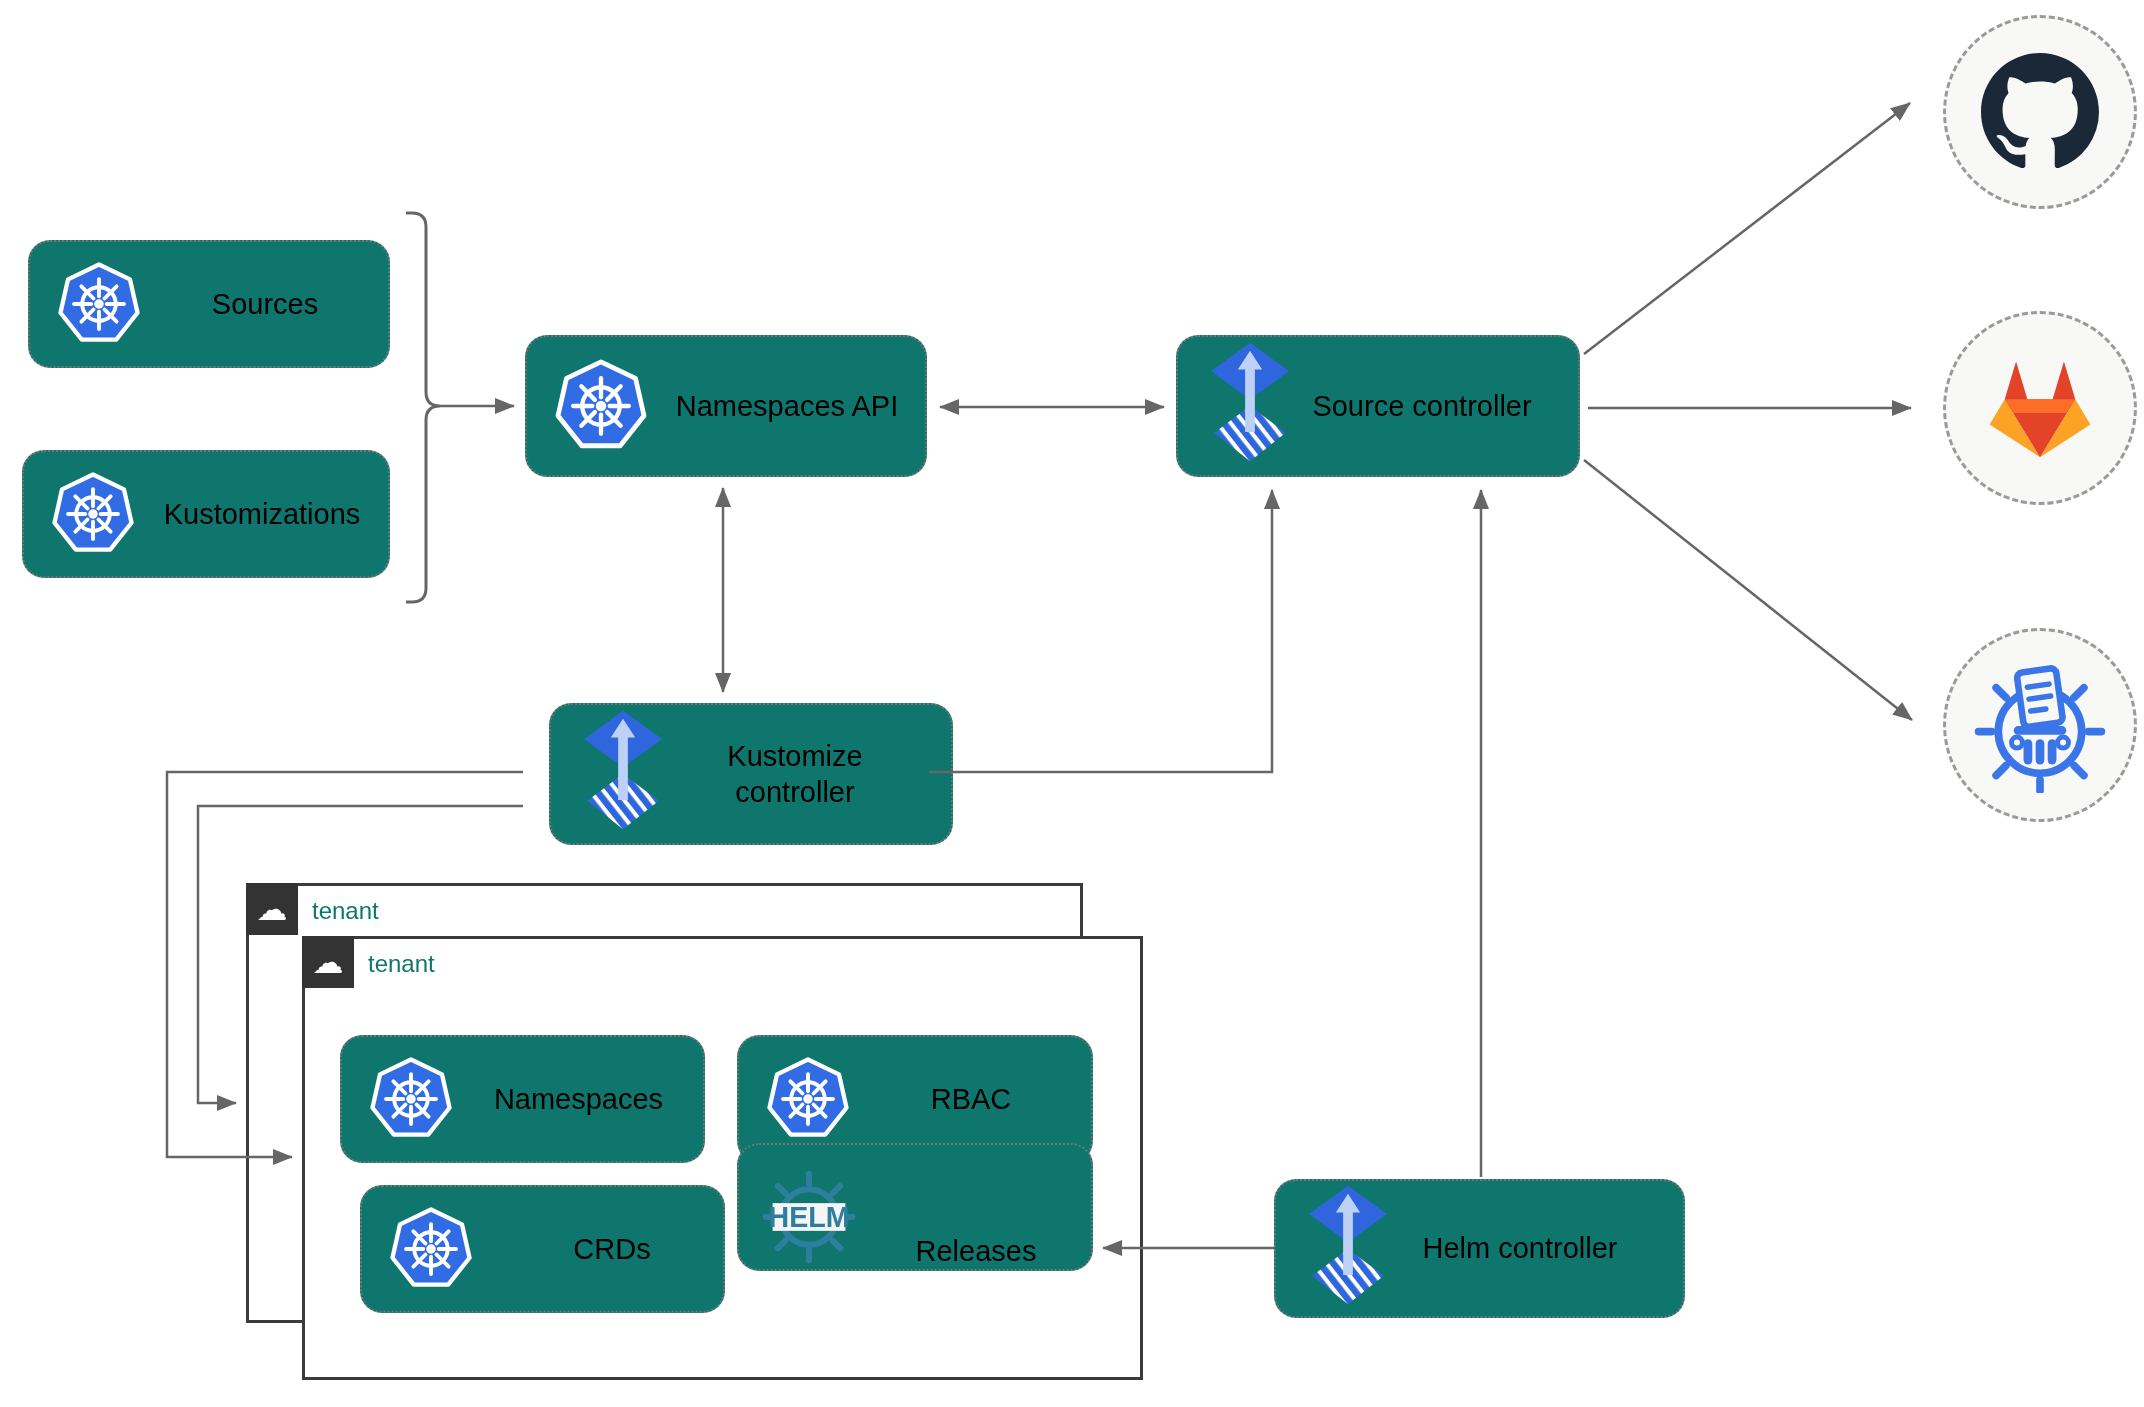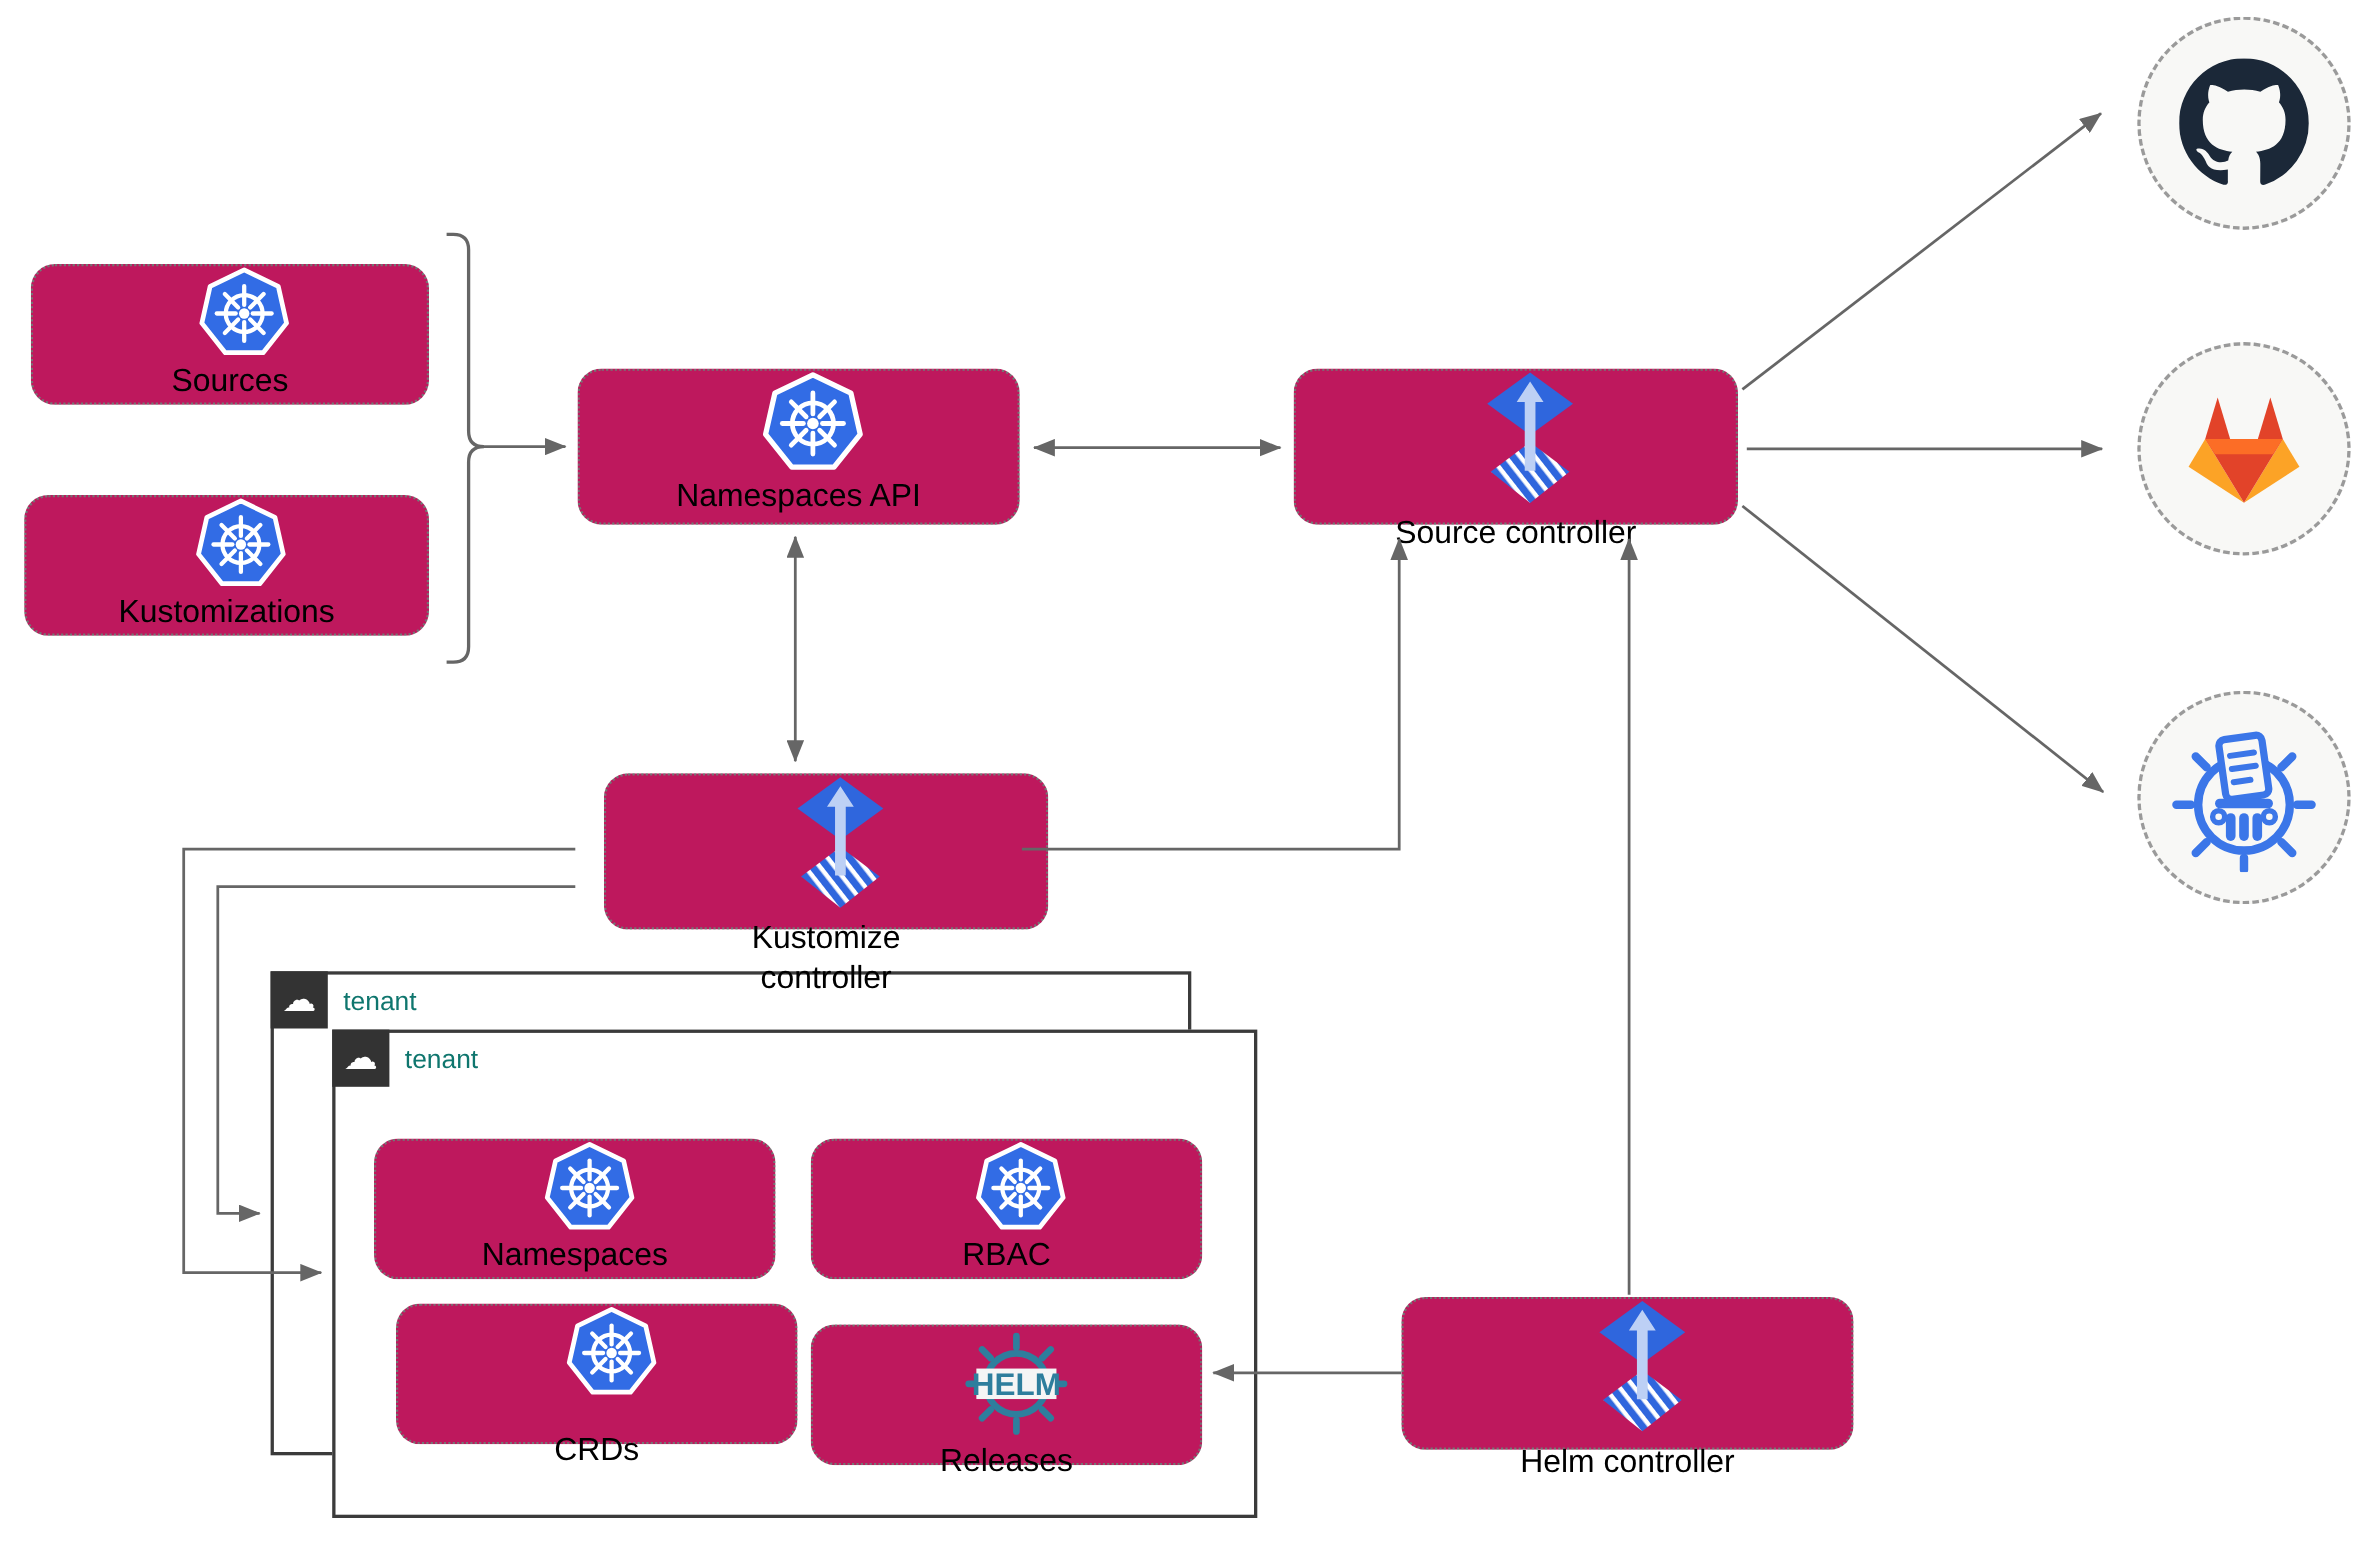--- a/index.html
+++ b/index.html
@@ -1,21 +1,21 @@
 <!DOCTYPE html>
 <html><head>
 <meta charset="utf-8">
 <style>
   html,body{margin:0;padding:0;background:#ffffff;}
   .canvas{position:relative;width:2144px;height:1407px;background:#ffffff;
           font-family:"Liberation Sans",sans-serif;overflow:hidden;}
 
   
-  .node{position:absolute;display:flex;align-items:center;background:#be185d;
-        border:2px dotted #757575;border-radius:22px;box-sizing:border-box;flex-direction:column;}
+  .node{position:absolute;display:flex;align-items:center;background:#0f766e;
+        border:2px dotted #757575;border-radius:22px;box-sizing:border-box;}
   .node .icon{flex:0 0 auto;margin-left:26px;}
   .icon.k8s{width:86px;height:86px;}
   .icon.flux{width:92px;height:130px;}
   .icon.helm{width:104px;height:104px;}
   .nlabel{flex:1;text-align:center;font-size:29px;color:#000;line-height:1.25;
           padding:0 16px;white-space:pre-line;}
 
   
   .tenant{position:absolute;background:#ffffff;border:3px solid #3b3b3b;box-sizing:border-box;}
   .tenant-tab{position:absolute;left:-3px;top:-3px;width:52px;height:52px;background:#333333;
@@ -194,21 +194,21 @@
     <div class="nlabel">RBAC</div>
   </div>
 
   <div class="node" style="left:360px;top:1185px;width:365px;height:128px;gap:27px;">
     <svg class="icon k8s" viewBox="0 0 100 100">
         <use href="#k8s-sym"></use>
       </svg>
     <div class="nlabel">CRDs</div>
   </div>
 
-  <div class="node" style="left:737px;top:1204px;width:356px;height:128px;">
+  <div class="node" style="left:737px;top:1143px;width:356px;height:128px;align-items:flex-end;">
     <svg class="icon helm" style="margin-left:18px" viewBox="0 0 120 120">
         <use href="#helm-sym"></use>
       </svg>
     <div class="nlabel">Releases</div>
   </div>
 
   <div class="endpoint" style="left:1943px;top:15px;">
     <svg style="width:118px;height:118px" viewBox="0 0 16 16">
         <use href="#github-sym"></use>
       </svg>

